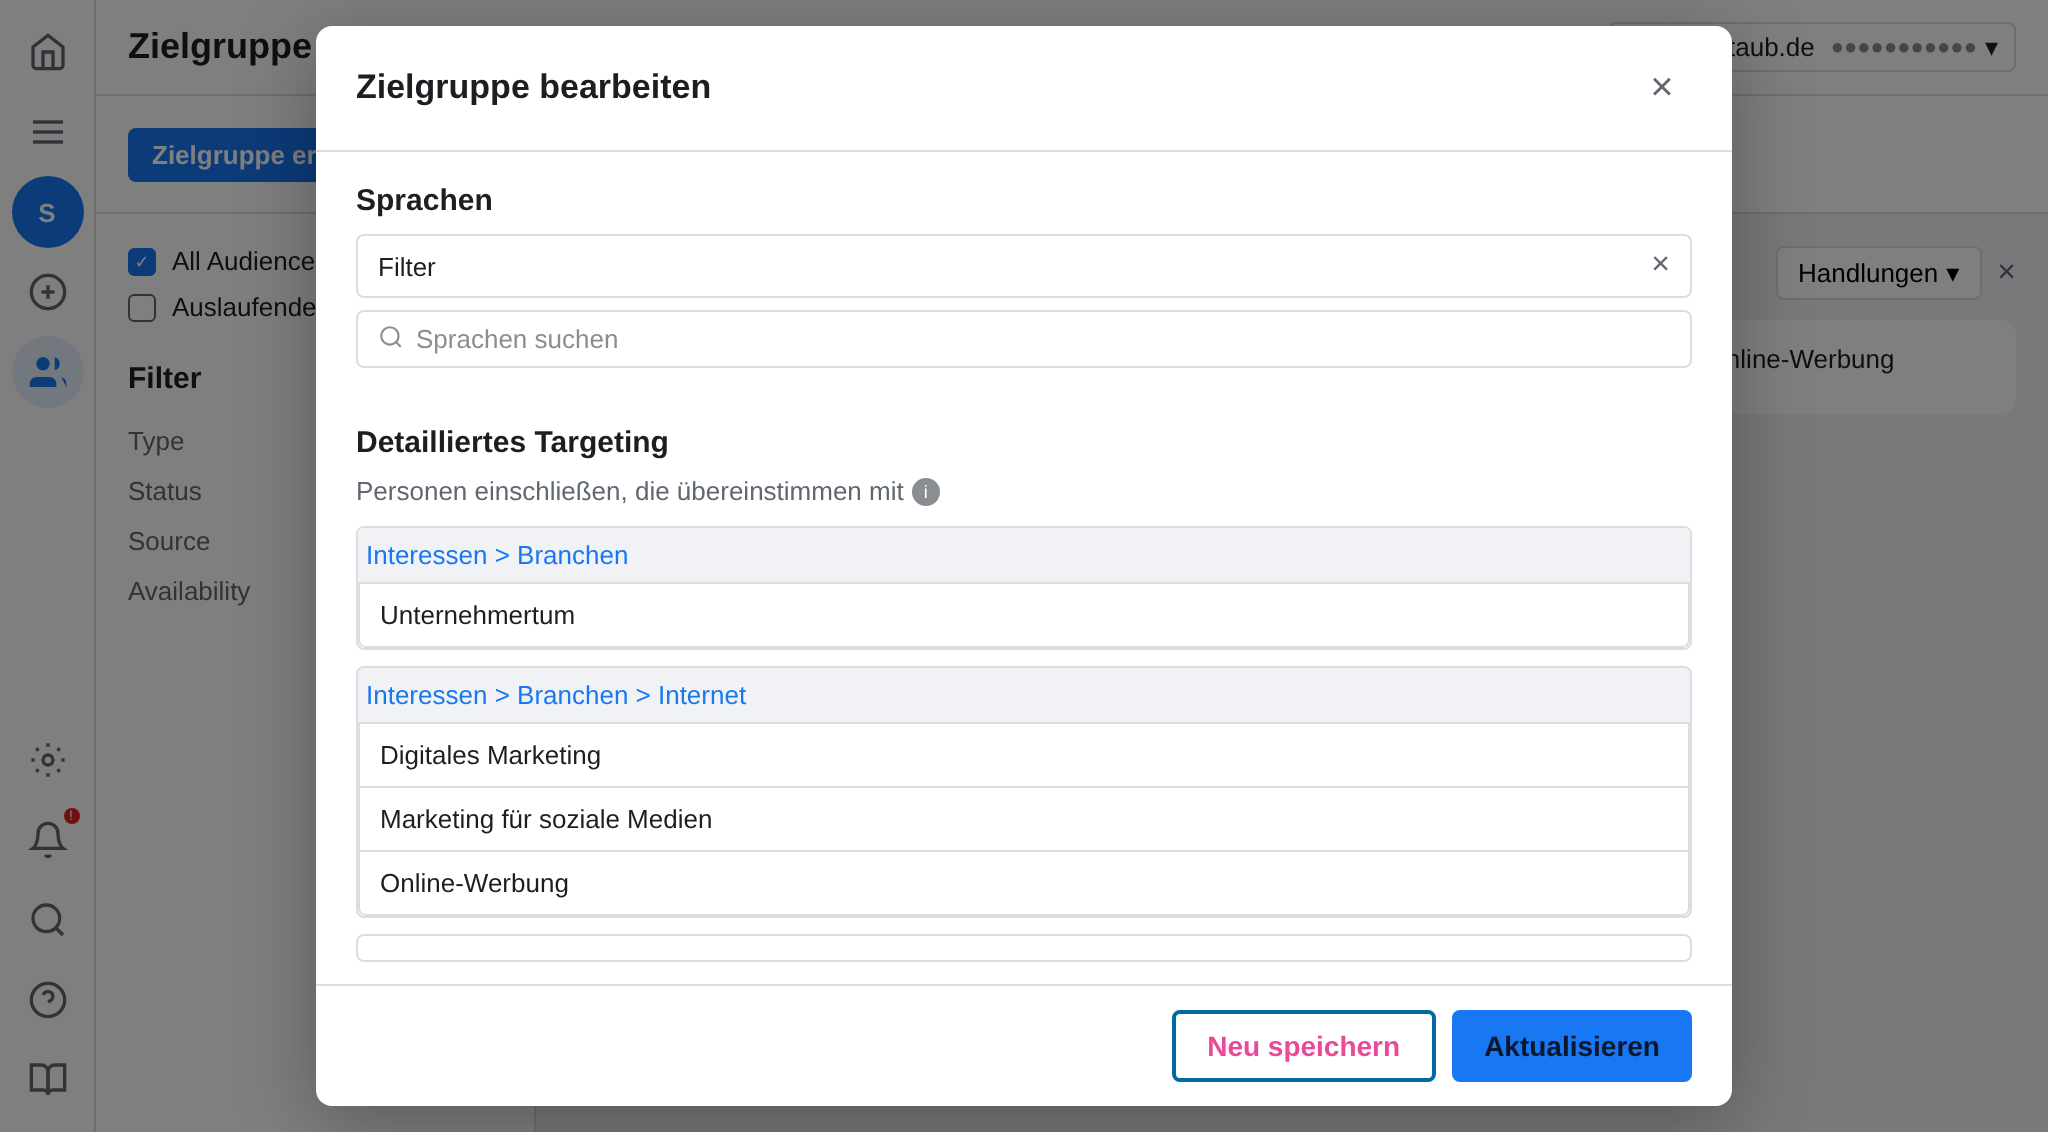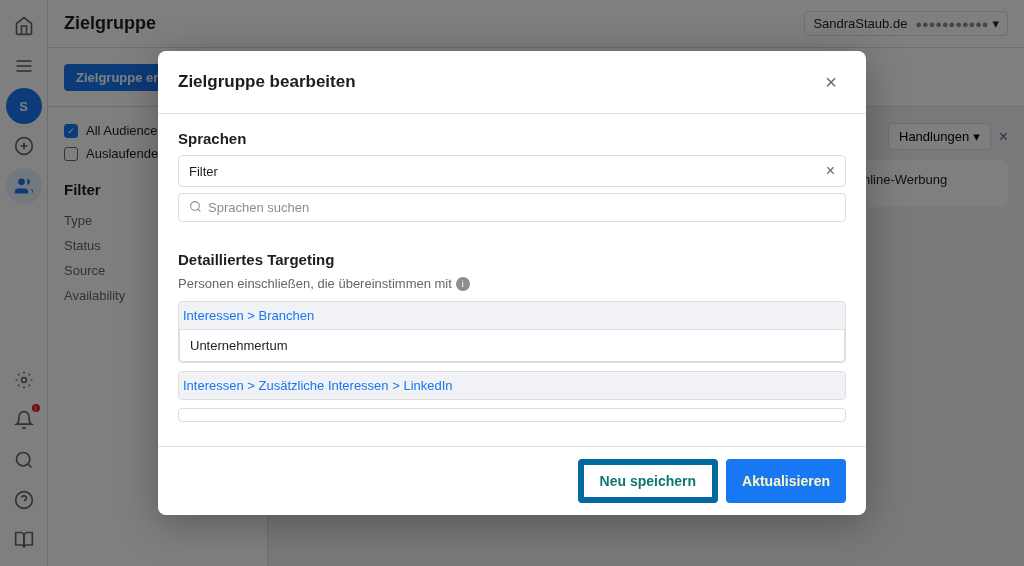--- a/index.html
+++ b/index.html
@@ -73,22 +73,22 @@
     .targeting-section { margin-top: 29px; }
     .interest-item { border: 1px solid #ddd; border-top: none; padding: 8px 10px; font-size: 13px; background: #fff; }
     .interest-item:last-child { border-radius: 0 0 4px 4px; }
     .interest-group { margin-bottom: 8px; border: 1px solid #ddd; border-radius: 4px; overflow: hidden; }
     .interest-group-header { background: #f0f2f5; padding: 6px 4px; font-size: 13px; color: #1877f2; border-bottom: 1px solid #ddd; }
 
     
     .targeting-search-row { display: flex; align-items: center; gap: 8px; border: 1px solid #ddd; border-radius: 4px; padding: 6px 10px; margin: 8px 0; }
 
     
-    .btn-secondary { background: #fff; border: 6px solid #0369a1; border-radius: 4px; padding: 8px 16px; font-size: 14px; cursor: pointer; color: #0f766e; font-weight: 600; }
-    .btn-blue { background: #1877f2; color: #fef9c3; border: none; border-radius: 4px; padding: 8px 16px; font-size: 14px; cursor: pointer; font-weight: 600; }
+    .btn-secondary { background: #fff; border: 2px solid #0369a1; border-radius: 4px; padding: 8px 16px; font-size: 14px; cursor: pointer; color: #ec4899; font-weight: 600; }
+    .btn-blue { background: #1877f2; color: #0f172a; border: none; border-radius: 4px; padding: 8px 16px; font-size: 14px; cursor: pointer; font-weight: 600; }
 
     .info-icon { display: inline-flex; align-items: center; justify-content: center; width: 14px; height: 14px; border-radius: 50%; background: #8a8d91; color: #fff; font-size: 9px; cursor: help; }
   </style>
 </head>
 <body>
 
 <div class="app-wrapper">
 
   <div class="sidebar">
     <div class="sidebar-icon">
@@ -251,24 +251,27 @@
           <div class="section-sublabel">
             <span>Personen einschließen, die übereinstimmen mit</span>
             <span class="info-icon">i</span>
           </div>
 
           <div class="interest-group">
             <div class="interest-group-header">Interessen &gt; Branchen</div>
             <div class="interest-item">Unternehmertum</div>
           </div>
 
-
           <div class="interest-group">
-            <div class="interest-group-header" style="border-bottom:none;">Interessen &gt; Zusätzliche Interessen &gt; LinkedIn</div>
-          </div>
+            <div class="interest-group-header">Interessen &gt; Branchen &gt; Internet</div>
+            <div class="interest-item">Digitales Marketing</div>
+            <div class="interest-item">Marketing für soziale Medien</div>
+            <div class="interest-item">Online-Werbung</div>
+          </div>
+
 
           <div class="targeting-search-row">
             
             
             
           </div>
 
         </div>
 
       </div>

